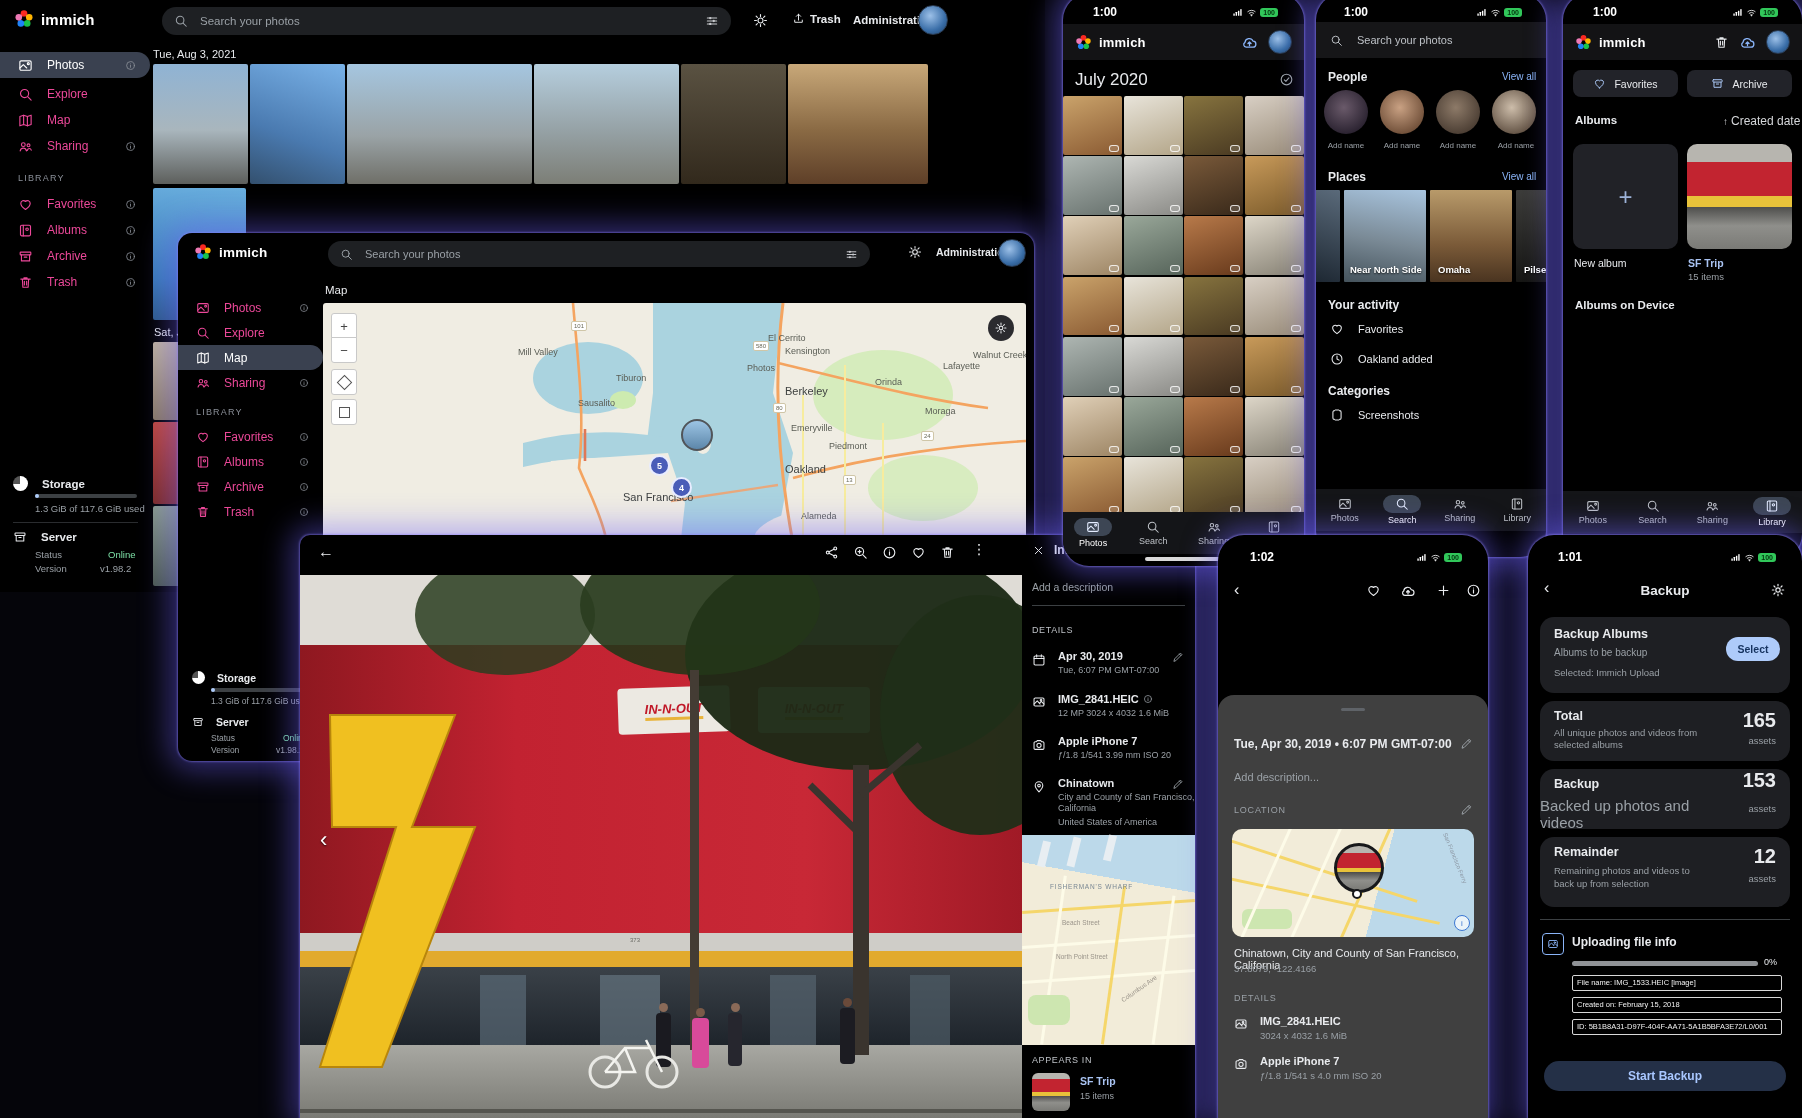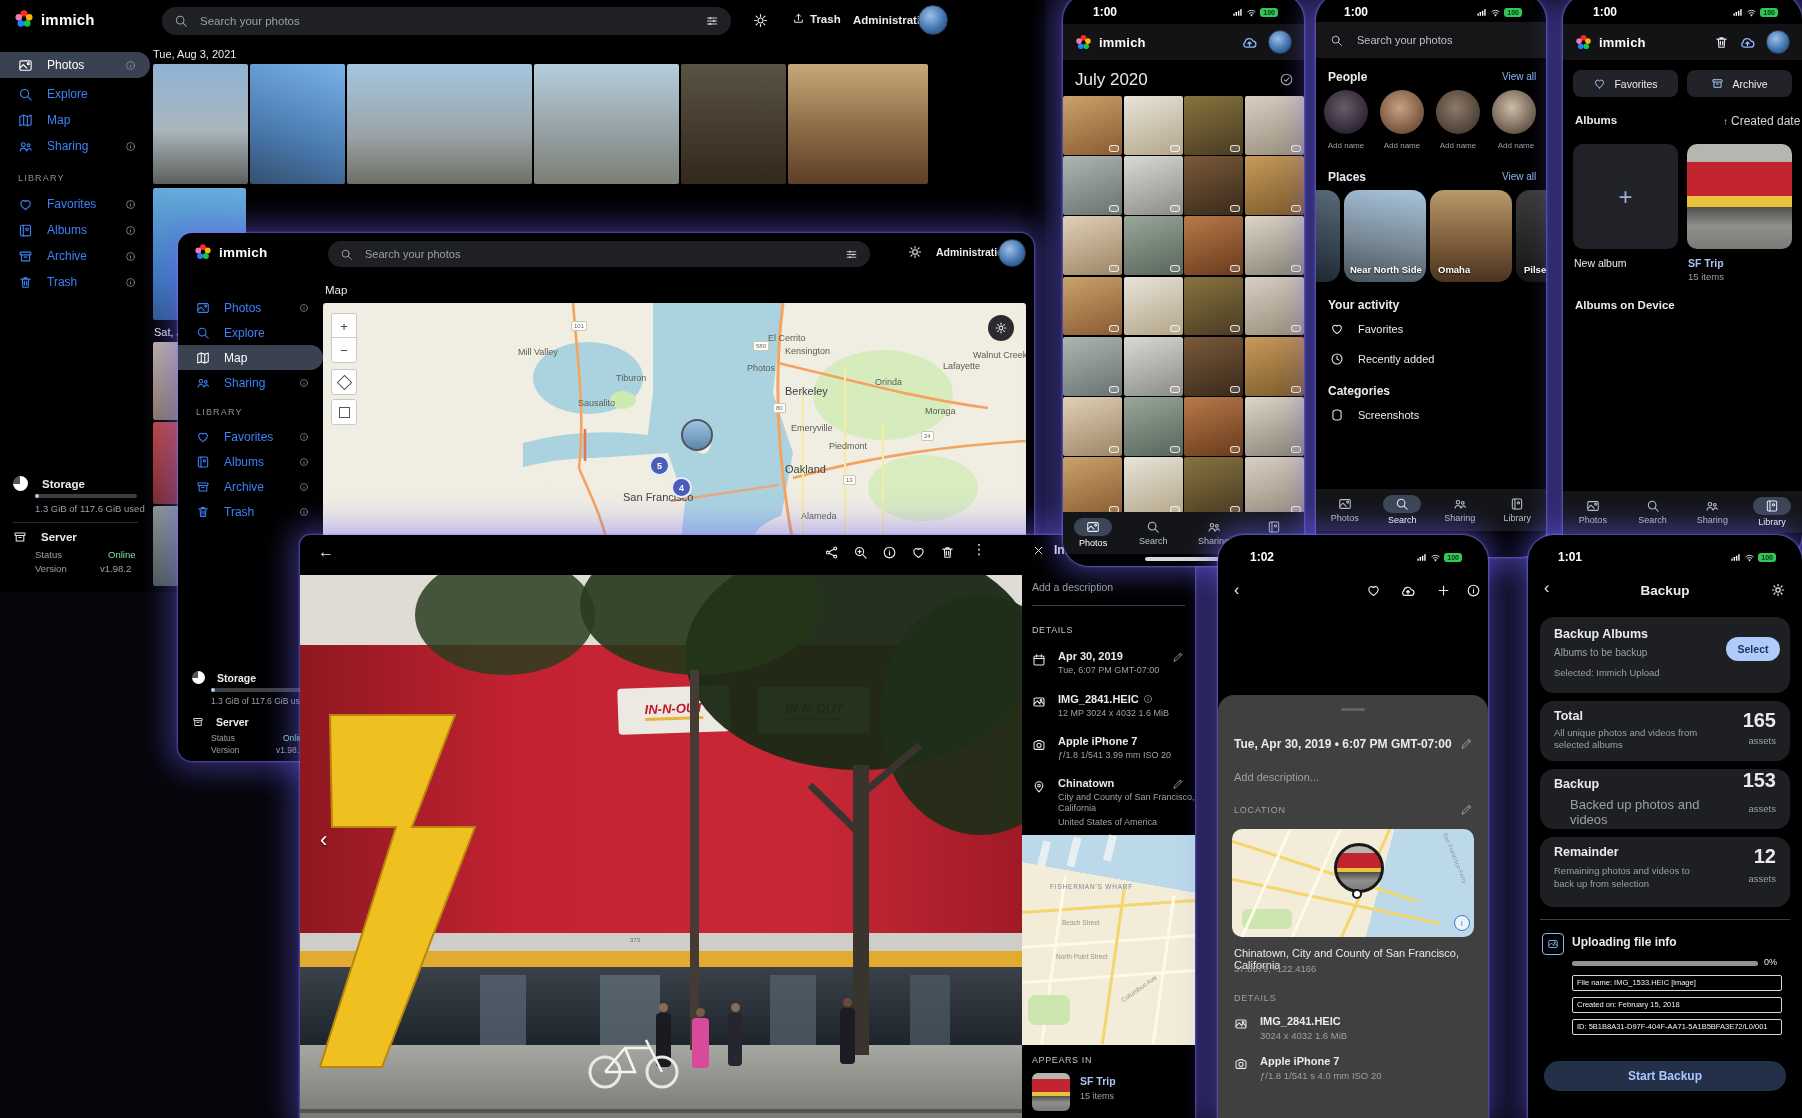--- a/index.html
+++ b/index.html
@@ -8,41 +8,41 @@
   .f{display:flex}.ac{align-items:center}.jb{justify-content:space-between}.jc{justify-content:center}
   .win{background:#000;border-radius:14px;box-shadow:0 0 30px 9px rgba(108,96,248,.45),0 0 2px 1px rgba(150,140,255,.5)}
   .ic{fill:none;stroke:currentColor;stroke-width:1.8;stroke-linecap:round;stroke-linejoin:round;display:block}
   .txt{color:#e8eaed}
   .sub{color:#9aa0a6}
   
   .logo{display:flex;align-items:center;gap:7px}
   .wordmark{color:#fff;font-weight:700;letter-spacing:.2px}
   .searchpill{background:#1e2023;border-radius:15px;display:flex;align-items:center;color:#9aa0a6}
   .avatar{border-radius:50%;background:radial-gradient(circle at 40% 35%,#9cc0e8,#3a6ea8 60%,#1d3f66);border:1.5px solid #2a3b52}
-  .sb-item{display:flex;align-items:center;height:26px;color:#3b82f6;font-size:12px;gap:14px;padding-left:18px;position:relative}
+  .sb-item{display:flex;align-items:center;height:26px;color:#ec4899;font-size:12px;gap:14px;padding-left:18px;position:relative}
   .sb-item .inf{position:absolute;right:14px;color:#8a8f98}
   .sb-active{background:#3a4150;border-radius:0 14px 14px 0;color:#fff}
   .sb-head{font-size:9px;color:#8a8f98;letter-spacing:1.2px;padding-left:18px}
   .tile{border-radius:2px}
   
   .phone{background:#000;border-radius:26px;box-shadow:0 0 28px 8px rgba(108,96,248,.5),0 0 2px 1px rgba(160,150,255,.55)}
   .statustime{color:#fff;font-size:12px;font-weight:700}
   .batt{background:#31c75a;border-radius:3px;color:#04340f;font-size:7px;font-weight:700;padding:1px 3px;line-height:1}
   .navbar{background:#141518;display:flex;justify-content:space-around;align-items:center}
   .nav-it{display:flex;flex-direction:column;align-items:center;gap:2px;color:#bdc1c6;font-size:9px;width:52px}
   .nav-pill{background:#3d4654;border-radius:12px;padding:2px 12px;color:#e4ecff}
   .homebar{background:#fff;border-radius:2px;opacity:.85}
   .card{background:#1e1f23;border-radius:14px;position:absolute}
   .innout{background:linear-gradient(180deg,#b7b5af 0%,#b7b5af 17%,#c22430 17%,#c22430 50%,#e8c23a 50%,#e8c23a 60%,#4e4e4c 60%,#8f8f8b 78%,#7a7a76 100%)}
   .facec{border-radius:50%}
   .fc1{background:radial-gradient(circle at 45% 40%,#6a5a6a,#2a2230 75%)}
   .fc2{background:radial-gradient(circle at 45% 40%,#c9a183,#6a4a34 80%)}
   .fc3{background:radial-gradient(circle at 45% 40%,#8d7a68,#473a30 80%)}
   .fc4{background:radial-gradient(circle at 45% 40%,#cdbdaa,#5a4a3c 82%)}
-  .plc{border-radius:14px;overflow:hidden;position:absolute}
+  .plc{border-radius:1px;overflow:hidden;position:absolute}
   
   #p1grid .tile:nth-child(12n+1){background:linear-gradient(160deg,#caa36b,#8a5a32)}
   #p1grid .tile:nth-child(12n+2){background:linear-gradient(160deg,#e8e4da,#b3a588)}
   #p1grid .tile:nth-child(12n+3){background:linear-gradient(160deg,#87743f,#4a3a22)}
   #p1grid .tile:nth-child(12n+4){background:linear-gradient(160deg,#d8cfc4,#988b78)}
   #p1grid .tile:nth-child(12n+5){background:linear-gradient(160deg,#aeb6b2,#68726e)}
   #p1grid .tile:nth-child(12n+6){background:linear-gradient(160deg,#d9d9d5,#8a8a86)}
   #p1grid .tile:nth-child(12n+7){background:linear-gradient(160deg,#7a5a3a,#39291a)}
   #p1grid .tile:nth-child(12n+8){background:linear-gradient(160deg,#c89a5a,#7a5a2a)}
   #p1grid .tile:nth-child(12n+9){background:linear-gradient(160deg,#e0d0b8,#9d8564)}
@@ -813,21 +813,21 @@
     <div class="a f ac" style="left:14px;top:328px;gap:14px;color:#e8eaed">
       <svg class="ic" style="width:14px;height:14px">
           <use href="#i-heart"></use>
         </svg>
       <span style="font-size:11px">Favorites</span>
     </div>
     <div class="a f ac" style="left:14px;top:358px;gap:14px;color:#e8eaed">
       <svg class="ic" style="width:14px;height:14px">
           <use href="#i-clock"></use>
         </svg>
-      <span style="font-size:11px">Recently added</span>
+      <span style="font-size:11px">Oakland added</span>
     </div>
     <span class="a txt" style="left:12px;top:390px;font-size:12px;font-weight:700">Categories</span>
     <div class="a f ac" style="left:14px;top:414px;gap:14px;color:#e8eaed">
       <svg class="ic" style="width:14px;height:14px">
           <use href="#i-screens"></use>
         </svg>
       <span style="font-size:11px">Screenshots</span>
     </div>
     <div class="a navbar" style="left:0;top:495px;width:230px;height:42px">
       <span class="nav-it">
@@ -1041,21 +1041,21 @@
 
     <div class="card" style="left:12px;top:166px;width:250px;height:60px">
       <span class="a txt" style="left:14px;top:8px;font-size:12.5px;font-weight:700">Total</span>
       <span class="a sub" style="left:14px;top:26px;width:155px;font-size:9.5px;line-height:1.3">All unique photos and videos from selected albums</span>
       <span class="a txt" style="right:14px;top:8px;font-size:20px;font-weight:700">165</span>
       <span class="a sub" style="right:14px;top:34px;font-size:9.5px">assets</span>
     </div>
 
     <div class="card" style="left:12px;top:234px;width:250px;height:60px">
       <span class="a txt" style="left:14px;top:8px;font-size:12.5px;font-weight:700">Backup</span>
-      <span class="a sub" style="left:30px;top:28px;width:155px;font-size:13px">Backed up photos and videos</span>
+      <span class="a sub" style="left:0;top:28px;width:155px;font-size:15px">Backed up photos and videos</span>
       <span class="a txt" style="right:14px;top:0;font-size:20px;font-weight:700">153</span>
       <span class="a sub" style="right:14px;top:34px;font-size:9.5px">assets</span>
     </div>
 
     <div class="card" style="left:12px;top:302px;width:250px;height:70px">
       <span class="a txt" style="left:14px;top:8px;font-size:12.5px;font-weight:700">Remainder</span>
       <span class="a sub" style="left:14px;top:28px;width:150px;font-size:9.5px;line-height:1.35">Remaining photos and videos to back up from selection</span>
       <span class="a txt" style="right:14px;top:8px;font-size:20px;font-weight:700">12</span>
       <span class="a sub" style="right:14px;top:36px;font-size:9.5px">assets</span>
     </div>

